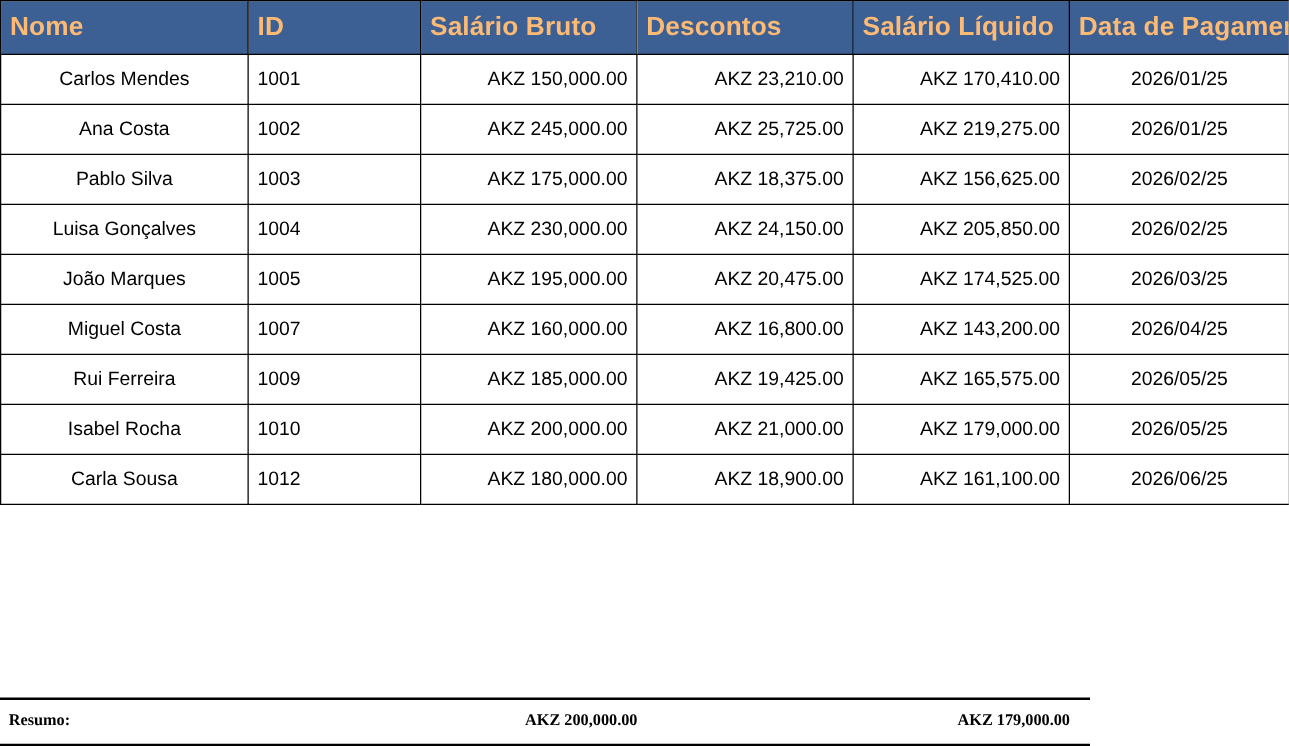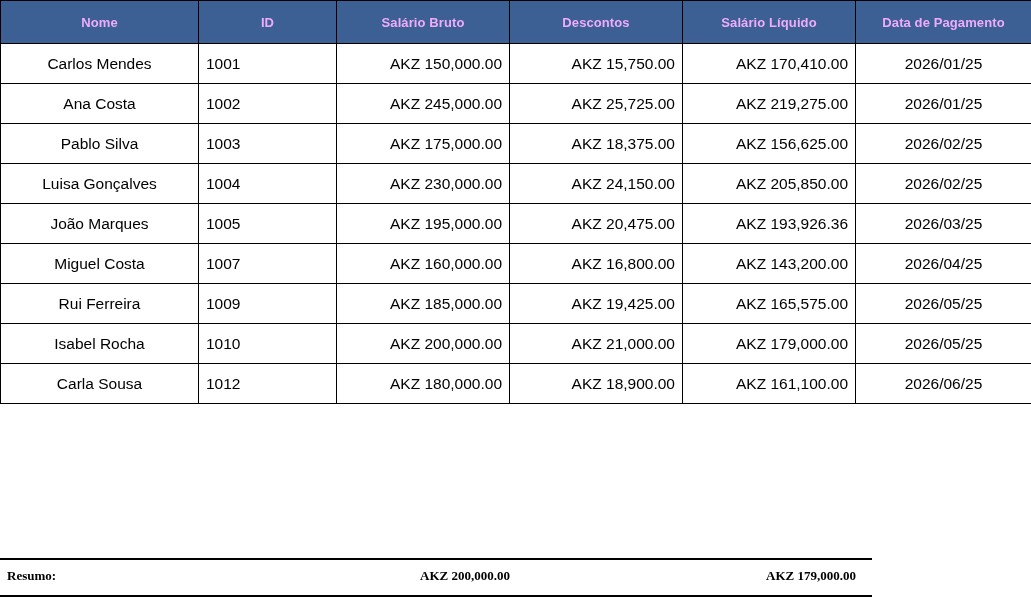--- a/index.html
+++ b/index.html
@@ -29,25 +29,25 @@
     border: 1px solid #000000;
     font-size: 15.5px;
     height: 40px;
     box-sizing: border-box;
     padding: 0 7px;
     white-space: nowrap;
     overflow: hidden;
   }
   table.payroll thead th {
     background: #3c6094;
-    color: #f0abfc;
+    color: #fdba74;
     font-weight: bold;
-    text-align: center;
+    text-align: left;
     height: 43px;
-    font-size: 13px;
+    font-size: 21px;
     letter-spacing: 0.1px;
   }
   
   col.c-nome   { width: 198px; }
   col.c-id     { width: 138px; }
   col.c-bruto  { width: 173px; }
   col.c-desc   { width: 173px; }
   col.c-liq    { width: 173px; }
   col.c-data   { width: 176px; }
 
@@ -112,21 +112,21 @@
         <th>Descontos</th>
         <th>Salário Líquido</th>
         <th>Data de Pagamento</th>
       </tr>
     </thead>
     <tbody>
       <tr>
         <td class="nome">Carlos Mendes</td>
         <td class="id">1001</td>
         <td class="num">AKZ 150,000.00</td>
-        <td class="num">AKZ 15,750.00</td>
+        <td class="num">AKZ 23,210.00</td>
         <td class="num">AKZ 170,410.00</td>
         <td class="data">2026/01/25</td>
       </tr>
       <tr>
         <td class="nome">Ana Costa</td>
         <td class="id">1002</td>
         <td class="num">AKZ 245,000.00</td>
         <td class="num">AKZ 25,725.00</td>
         <td class="num">AKZ 219,275.00</td>
         <td class="data">2026/01/25</td>
@@ -145,21 +145,21 @@
         <td class="num">AKZ 230,000.00</td>
         <td class="num">AKZ 24,150.00</td>
         <td class="num">AKZ 205,850.00</td>
         <td class="data">2026/02/25</td>
       </tr>
       <tr>
         <td class="nome">João Marques</td>
         <td class="id">1005</td>
         <td class="num">AKZ 195,000.00</td>
         <td class="num">AKZ 20,475.00</td>
-        <td class="num">AKZ 193,926.36</td>
+        <td class="num">AKZ 174,525.00</td>
         <td class="data">2026/03/25</td>
       </tr>
       <tr>
         <td class="nome">Miguel Costa</td>
         <td class="id">1007</td>
         <td class="num">AKZ 160,000.00</td>
         <td class="num">AKZ 16,800.00</td>
         <td class="num">AKZ 143,200.00</td>
         <td class="data">2026/04/25</td>
       </tr>

